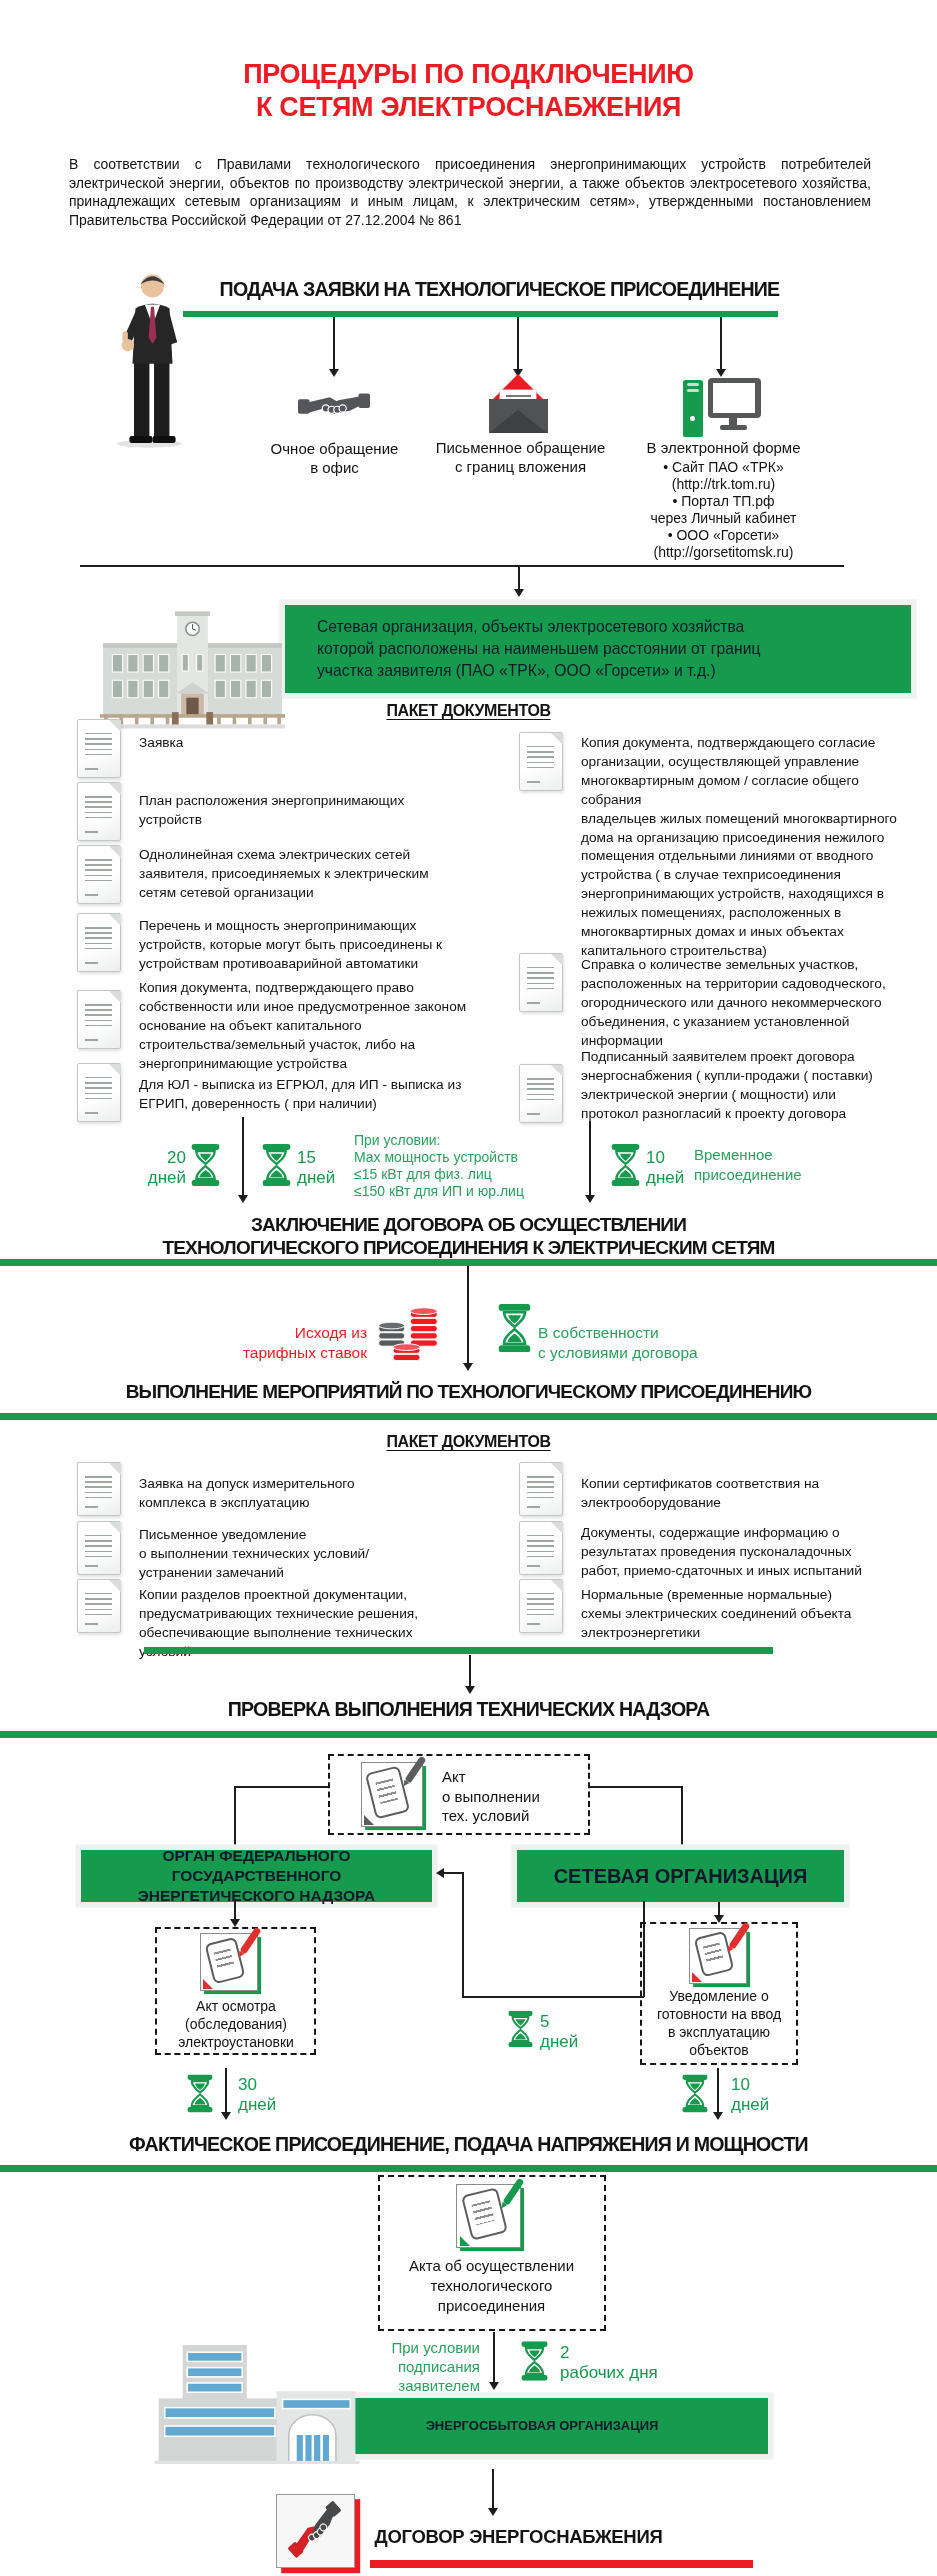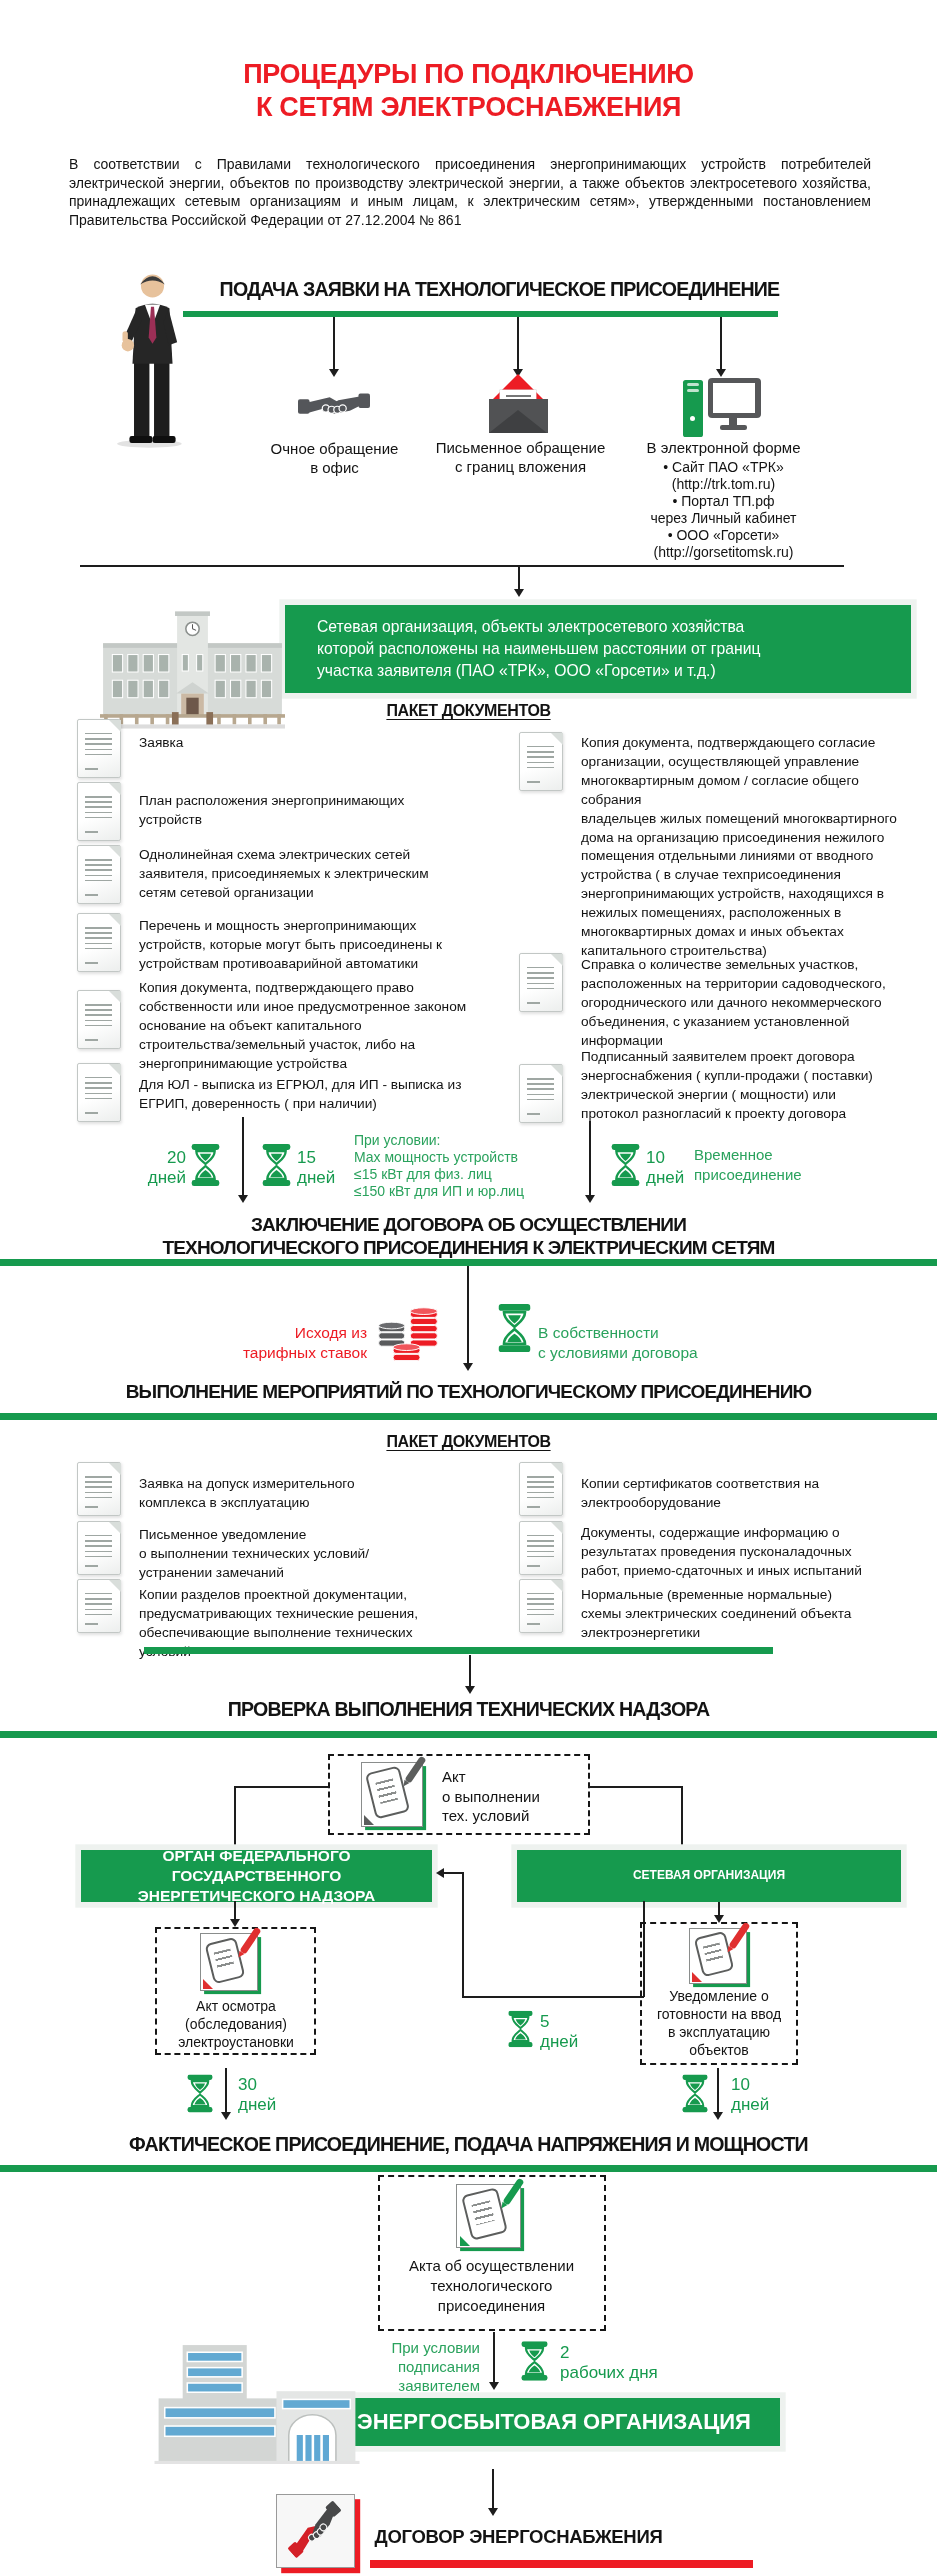--- a/index.html
+++ b/index.html
@@ -17,21 +17,21 @@
   .pkg-h{font-weight:700;font-size:16px;letter-spacing:-0.4px;text-align:center;text-decoration:underline;text-underline-offset:3.1px}
   .gbar{background:var(--green);height:7.2px}
   .vline{width:1.5px;background:#1d1d1d}
   .hline{height:1.5px;background:#1d1d1d}
   .arr-d{width:1.5px;background:#1d1d1d}
   .arr-d::after{content:"";position:absolute;bottom:-7.7px;left:50%;transform:translateX(-50%);
     border:5.2px solid transparent;border-bottom:0;border-top:8.2px solid #1d1d1d}
   .arr-l{height:1.5px;background:#1d1d1d}
   .arr-l::before{content:"";position:absolute;left:-8.2px;top:50%;transform:translateY(-50%);
     border:5.2px solid transparent;border-left:0;border-right:8.2px solid #1d1d1d}
-  .gbox{background:var(--green);color:#ffffff;font-weight:700;display:flex;align-items:center;justify-content:center;
+  .gbox{background:var(--green);color:#0f172a;font-weight:700;display:flex;align-items:center;justify-content:center;
         text-align:center;box-shadow:0 0 0 5.7px #eef2ef;white-space:pre-line;line-height:1.3}
   .dashed{border:2.1px dashed #161616}
   .t{position:absolute;font-size:13.7px;line-height:1.38;white-space:pre-line}
   .ch-label{position:absolute;font-size:15px;line-height:1.24;text-align:center;white-space:pre-line}
   .timer{position:absolute;color:var(--green);font-size:17px;line-height:1.18;white-space:pre-line}
   .note-green{position:absolute;color:var(--gtext);white-space:pre-line}
   
   .doc-icon{position:absolute;width:44px;height:59px;background:linear-gradient(160deg,#ffffff 55%,#eceeed);
     border:1px solid #c2c7c5;border-radius:2.1px;box-shadow:1px 1.5px 3.1px rgba(0,0,0,.12)}
   .doc-icon .fold{position:absolute;top:-0.5px;right:-0.5px;width:0;height:0;border-top:12.4px solid #d9dedb;border-left:12.4px solid transparent}
@@ -443,21 +443,21 @@
 о выполнении
 тех. условий</div>
 
   <div class="abs hline" style="left:235px;top:1786px;width:94px"></div>
   <div class="abs vline" style="left:234px;top:1786px;height:65px"></div>
   <div class="abs hline" style="left:588px;top:1786px;width:94px"></div>
   <div class="abs vline" style="left:681px;top:1786px;height:65px"></div>
 
   <div class="abs gbox" style="left:81px;top:1850px;width:351px;height:52px;font-size:15.5px">ОРГАН ФЕДЕРАЛЬНОГО ГОСУДАРСТВЕННОГО
 ЭНЕРГЕТИЧЕСКОГО НАДЗОРА</div>
-  <div class="abs gbox" style="left:517px;top:1850px;width:384px;height:52px;font-size:12px">СЕТЕВАЯ ОРГАНИЗАЦИЯ</div>
+  <div class="abs gbox" style="left:517px;top:1850px;width:327px;height:52px;font-size:20px">СЕТЕВАЯ ОРГАНИЗАЦИЯ</div>
 
   <div class="abs arr-l" style="left:444px;top:1872px;width:19.6px"></div>
   <div class="abs vline" style="left:462px;top:1872px;height:125px"></div>
   <div class="abs hline" style="left:462px;top:1996px;width:182px"></div>
   <div class="abs vline" style="left:643px;top:1901px;height:96px"></div>
   <svg class="abs" viewBox="0 0 44 64" style="left:508px;top:2009px;width:25px;height:40px">
       <use href="#hg"></use>
     </svg>
   <div class="timer" style="left:540px;top:2012px;width:62px">5
 дней</div>
@@ -521,21 +521,21 @@
   <div class="note-green right" style="left:340px;top:2339px;width:140px;font-size:15px;line-height:1.25">При условии
 подписания
 заявителем</div>
   <div class="abs arr-d" style="left:493px;top:2332px;height:50px"></div>
   <svg class="abs" viewBox="0 0 44 64" style="left:521px;top:2339px;width:27px;height:44px">
       <use href="#hg"></use>
     </svg>
   <div class="timer" style="left:560px;top:2343px;width:124px">2
 рабочих дня</div>
 
-  <div class="abs gbox" style="left:328px;top:2398px;width:452px;height:48px;font-size:22px">ЭНЕРГОСБЫТОВАЯ ОРГАНИЗАЦИЯ</div>
+  <div class="abs gbox" style="left:316px;top:2398px;width:452px;height:56px;font-size:13px">ЭНЕРГОСБЫТОВАЯ ОРГАНИЗАЦИЯ</div>
 
   <svg class="abs" viewBox="0 0 400 240" style="left:154px;top:2342px;width:206px;height:123px">
     <rect x="55" y="6" width="125" height="120" fill="#d3d6d4"></rect>
     <g fill="#62a9d2" stroke="#ffffff" stroke-width="3">
       <rect x="64" y="20" width="107" height="18"></rect>
       <rect x="64" y="50" width="107" height="18"></rect>
       <rect x="64" y="80" width="107" height="18"></rect>
     </g>
     <rect x="8" y="110" width="240" height="124" fill="#d3d6d4"></rect>
     <g fill="#62a9d2" stroke="#ffffff" stroke-width="3">

